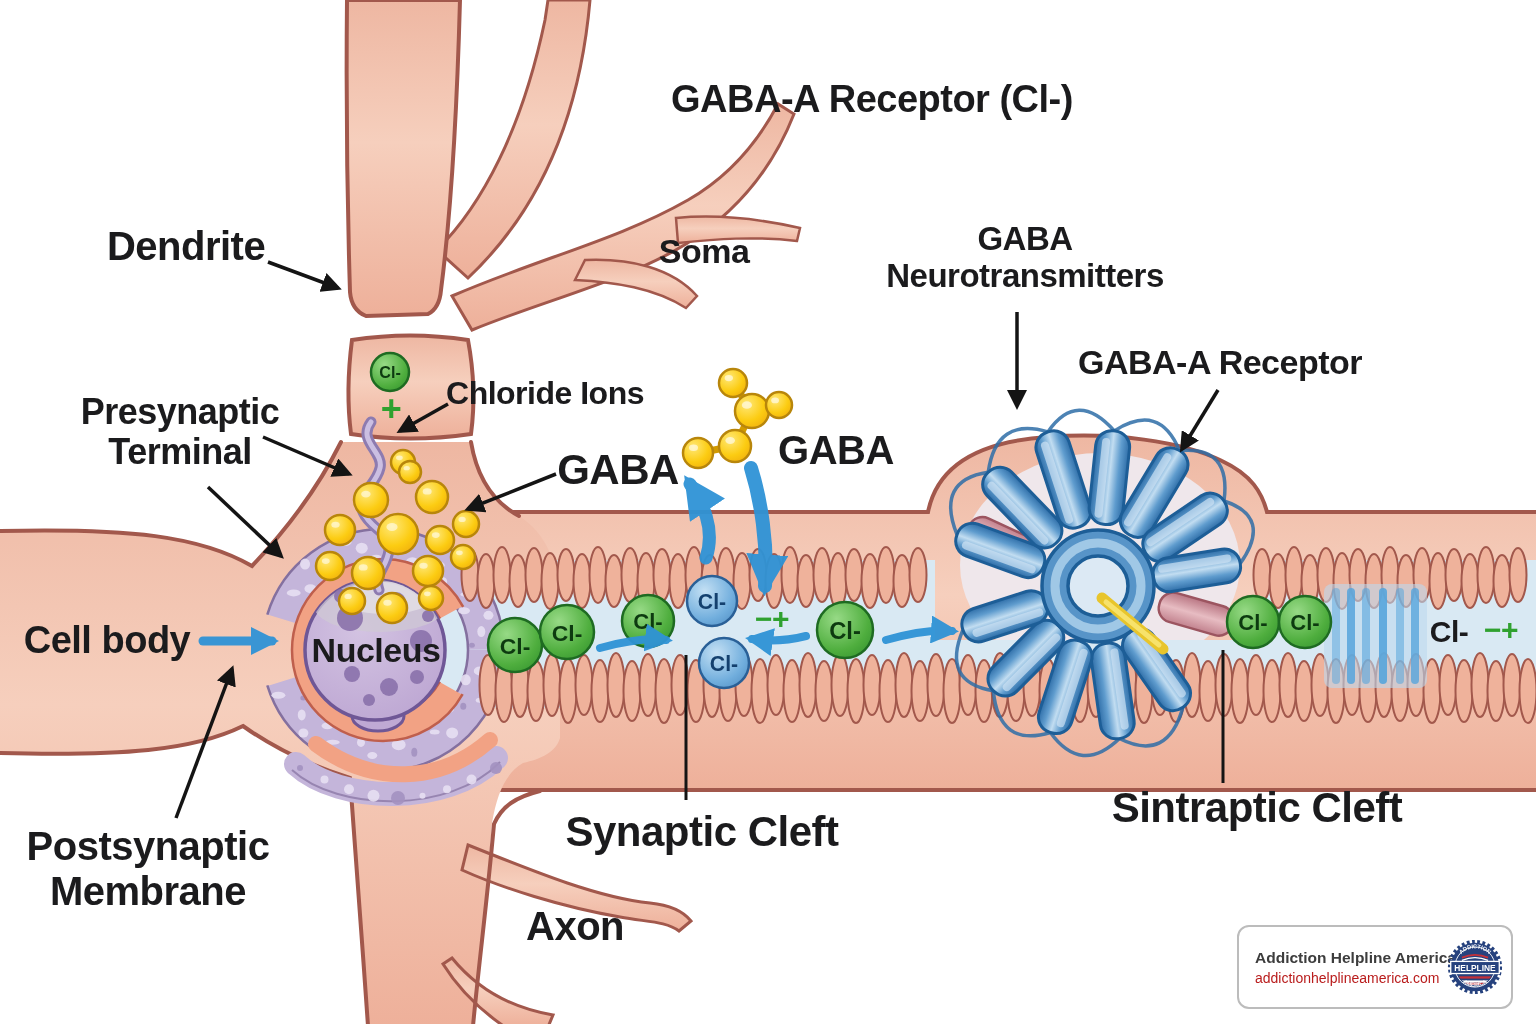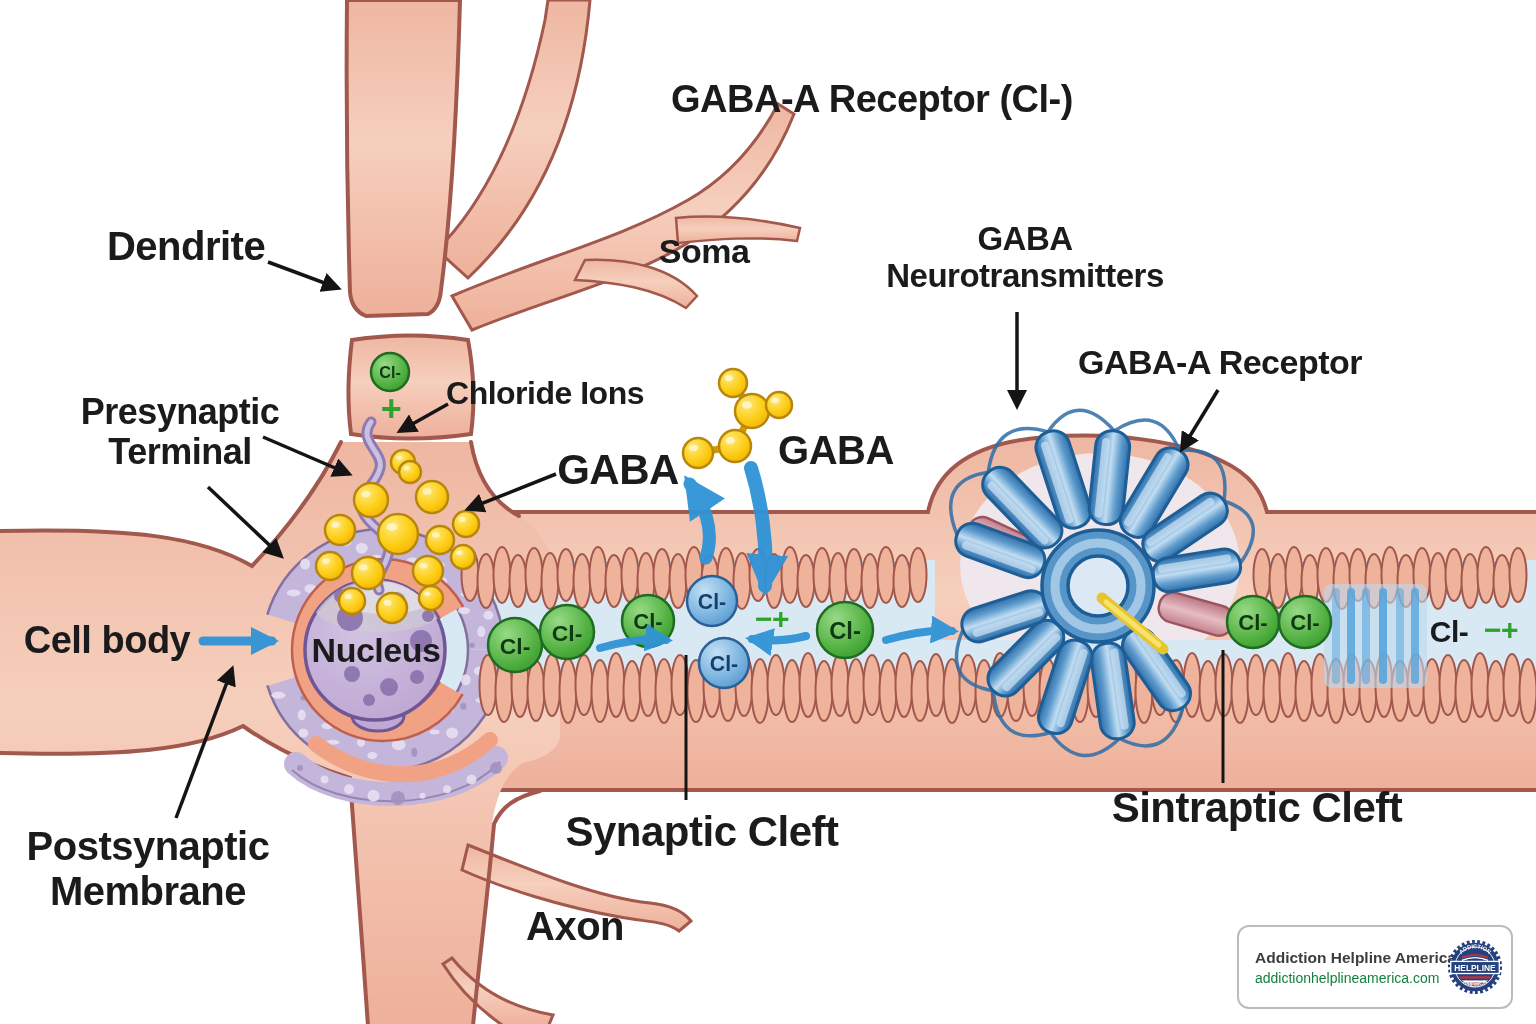--- a/index.html
+++ b/index.html
@@ -5,21 +5,21 @@
   html,body{margin:0;padding:0;background:#fff;}
   .stage{position:relative;width:1536px;height:1024px;background:#ffffff;overflow:hidden;
          font-family:"Liberation Sans",sans-serif;}
   svg text.lbl{font-family:"Liberation Sans","DejaVu Sans",sans-serif;font-weight:700;letter-spacing:-0.5px;}
   svg text.iontxt{font-family:"Liberation Sans","DejaVu Sans",sans-serif;font-weight:700;}
   .watermark{position:absolute;left:1237px;top:925px;width:276px;height:84px;background:#fff;
              border:2px solid #bcbcbc;border-radius:12px;display:flex;align-items:center;
              padding:0 8px 0 16px;box-sizing:border-box;}
   .wm-texts{flex:1;min-width:0;}
   .wm-title{font-size:15.5px;font-weight:700;color:#3d3d3d;white-space:nowrap;}
-  .wm-url{font-size:14px;color:#15803d;margin-top:3px;white-space:nowrap;}
+  .wm-url{font-size:14px;color:#b91c1c;margin-top:3px;white-space:nowrap;}
   .wm-badge{width:56px;height:56px;flex:0 0 auto;margin-left:6px;}
 </style>
 </head>
 <body>
 
 <div class="stage">
 <svg id="fig" width="1536" height="1024" viewBox="0 0 1536 1024">
   <defs>
     <linearGradient id="tubeG" x1="0" y1="0" x2="0" y2="1">
       <stop offset="0" stop-color="#eeb7a2"></stop>

